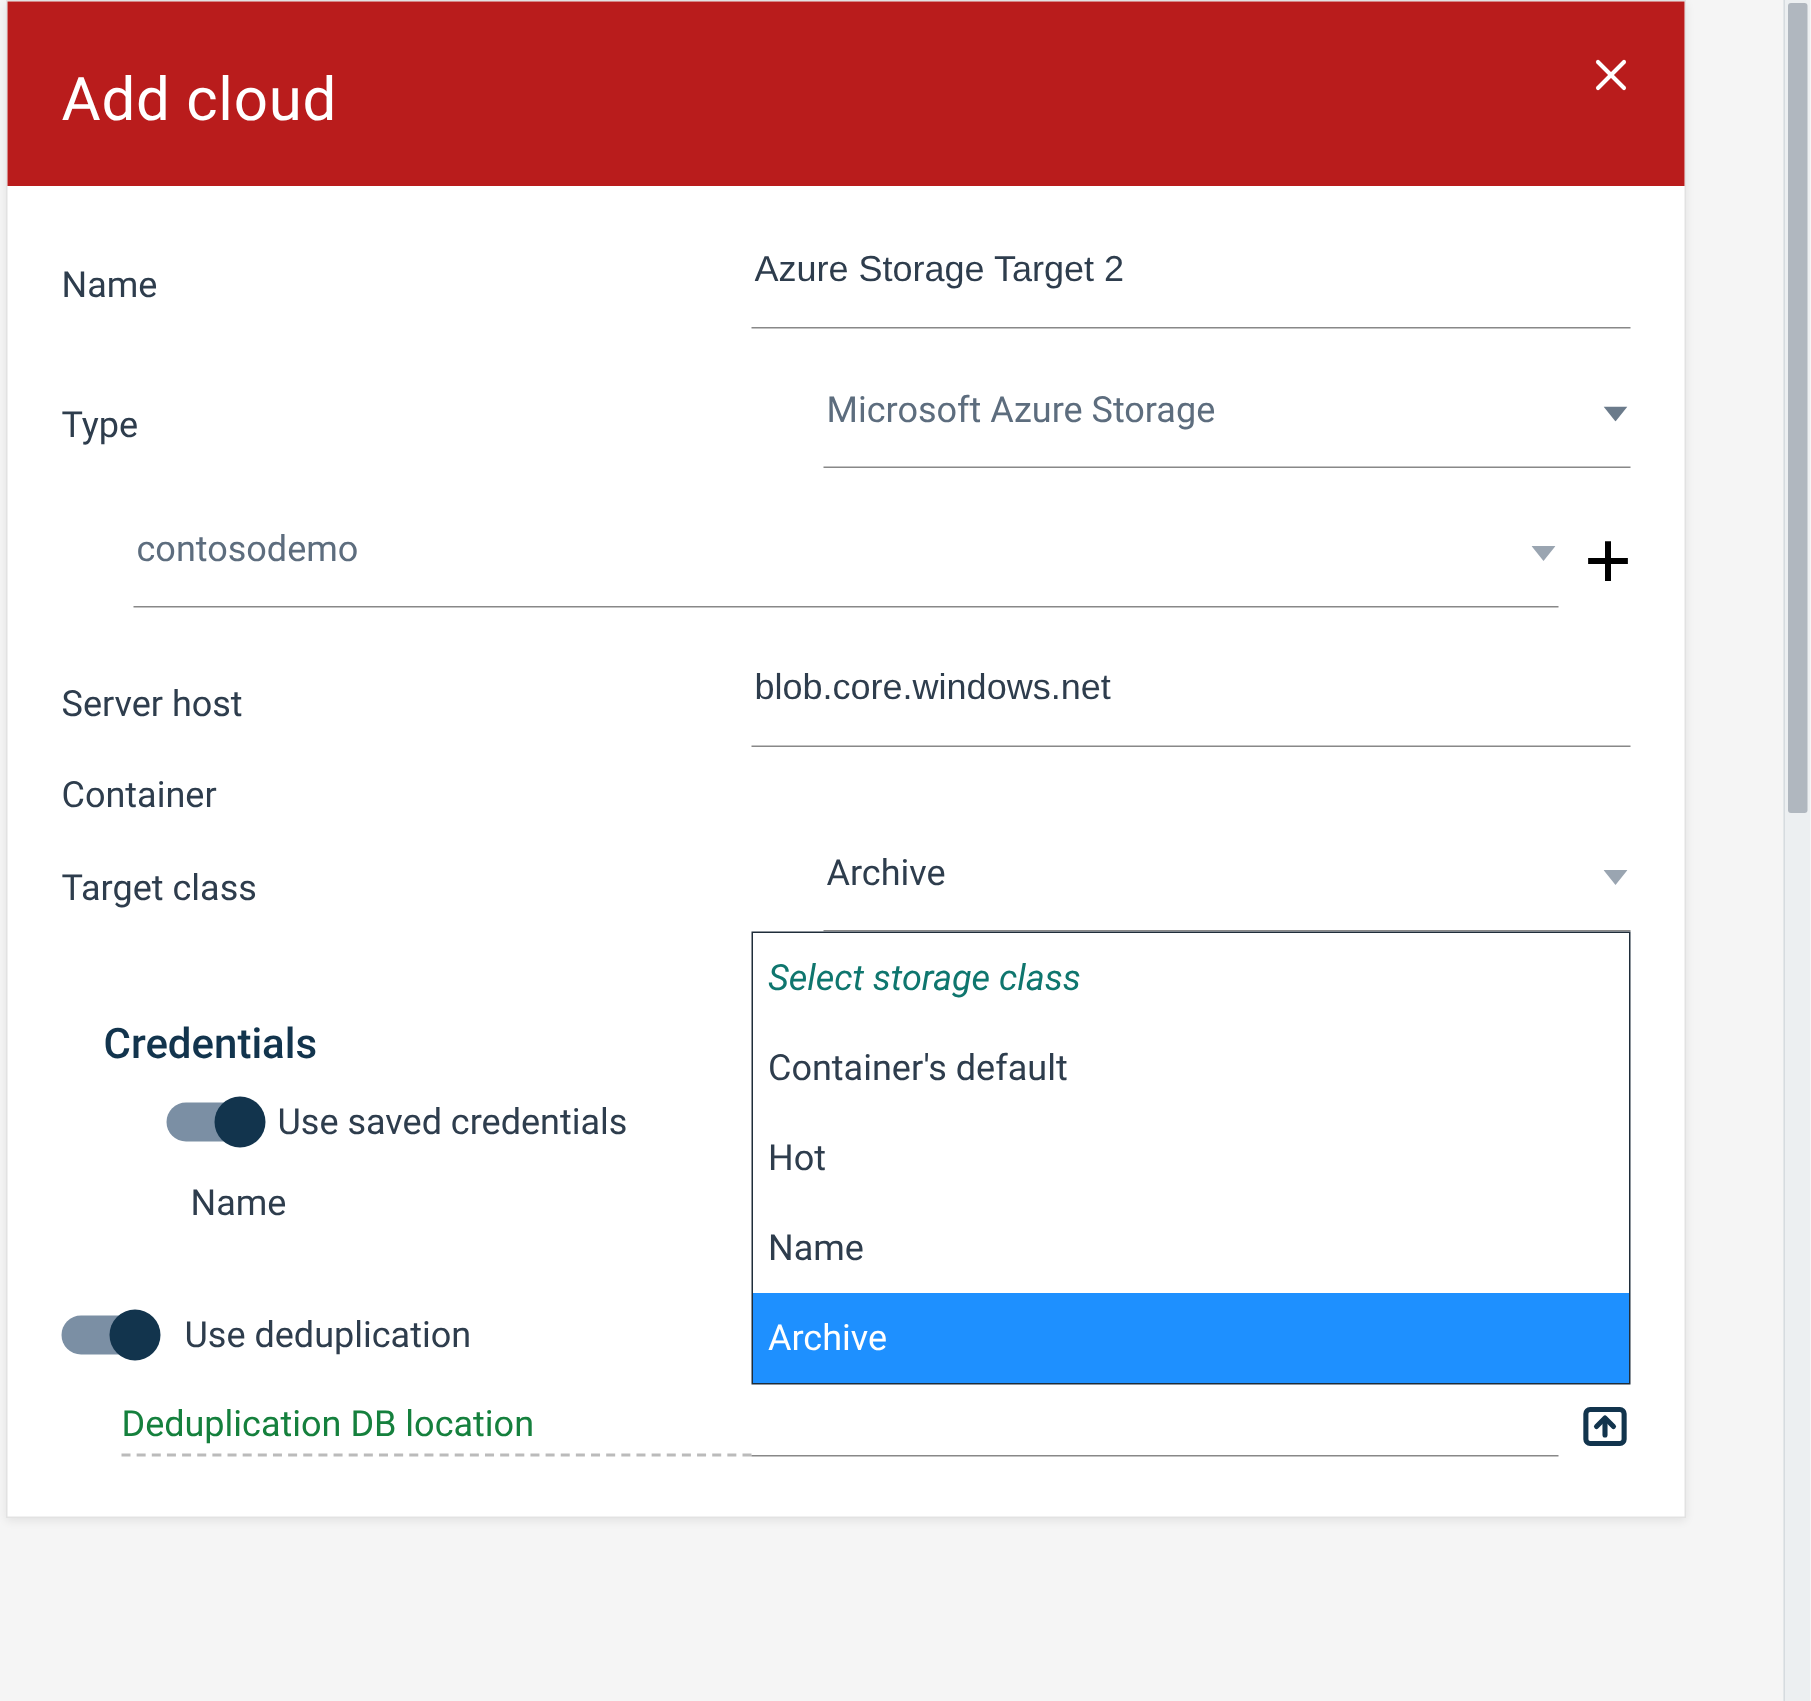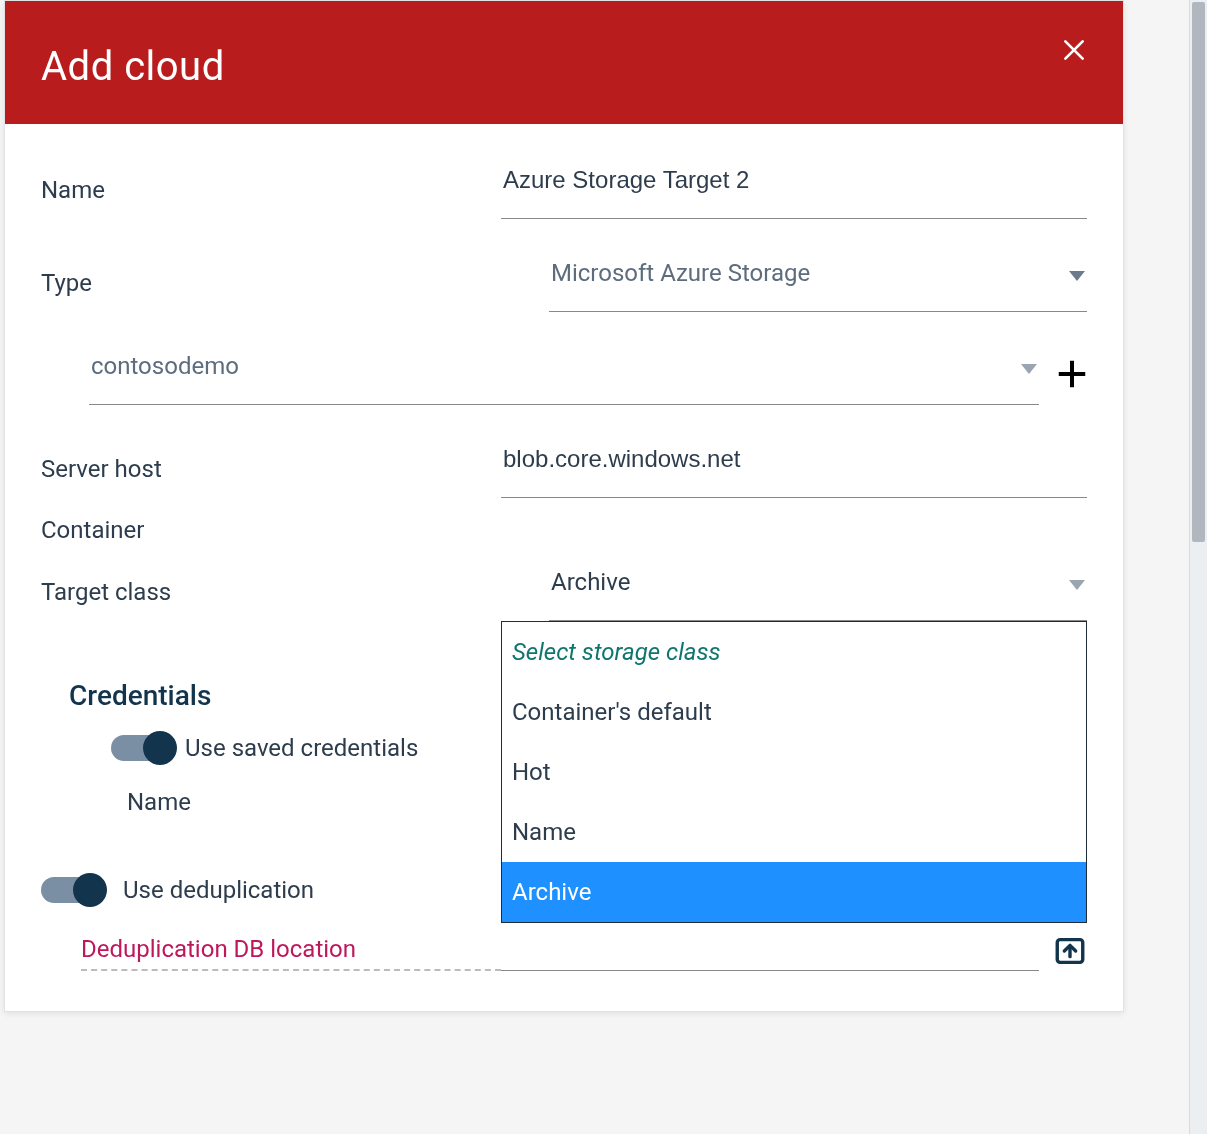--- a/index.html
+++ b/index.html
@@ -168,21 +168,21 @@
     font-size: 24px;
     color: #2e3d4d;
     margin-bottom: 60px;
   }
 
   .dedup-label-row {
     display:flex;
     align-items:flex-end;
     margin-left: 40px;
     font-size: 24px;
-    color: #be185d;
+    color: #15803d;
     margin-top: 30px;
   }
   .dedup-label {
     width: 420px;
     border-bottom: 2px dashed #bbb;
     padding-bottom: 6px;
   }
   .dedup-input {
     flex:1;
     min-width:0;

